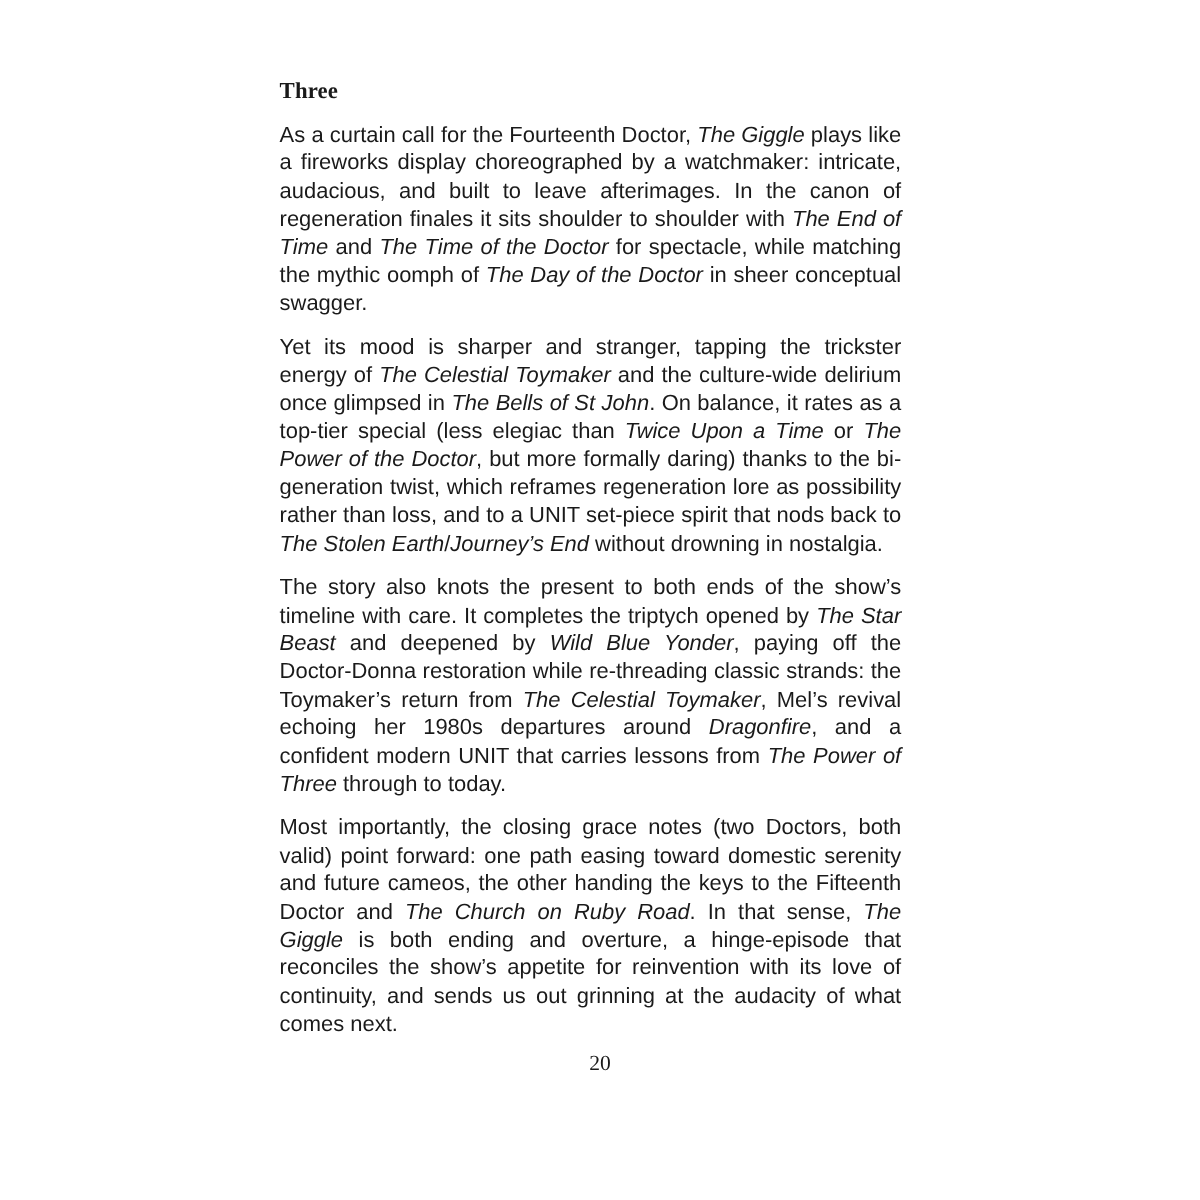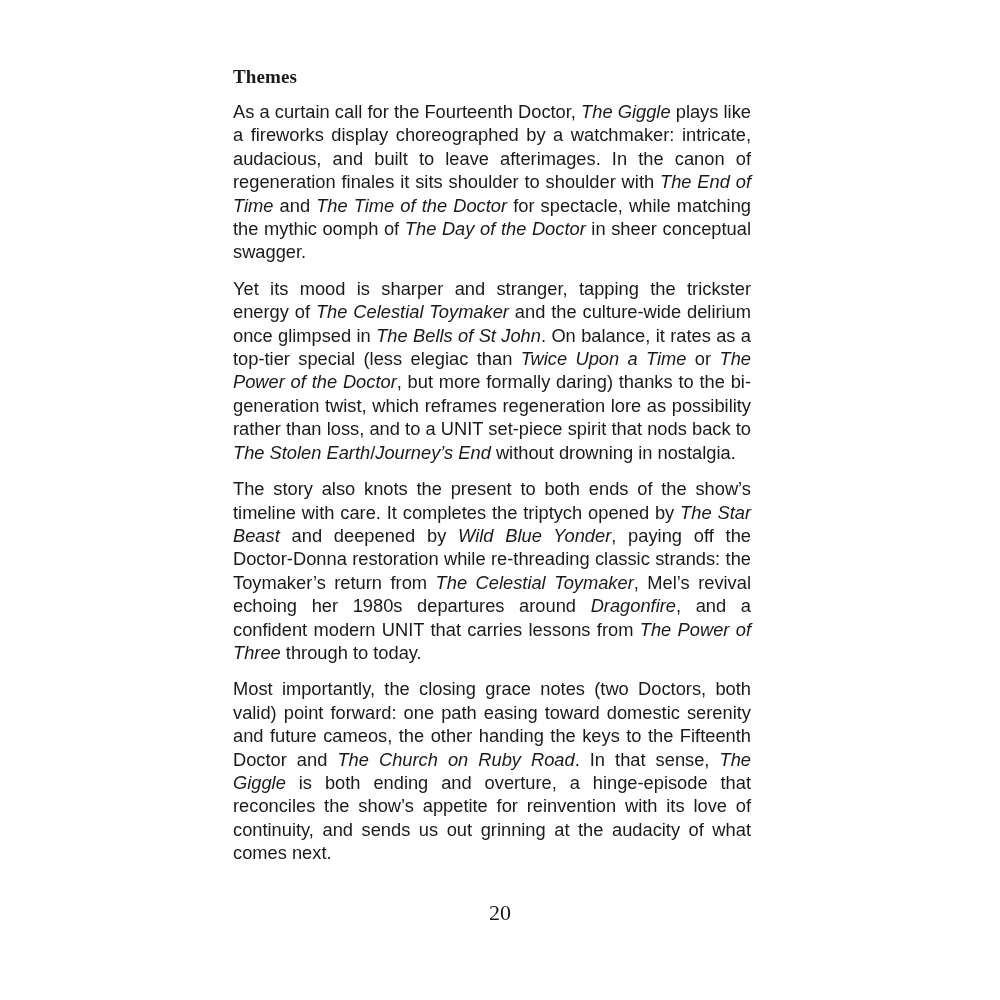--- a/index.html
+++ b/index.html
@@ -40,29 +40,28 @@
     .para em {
       font-style: italic;
     }
     .page-number {
       position: absolute;
       left: 0;
       width: 1000px;
       top: 876px;
       text-align: center;
       font-family: "Liberation Serif", "DejaVu Serif", serif;
-      font-size: 22px;
+      font-size: 18px;
       color: #1a1a1a;
-      margin-top: 24px;
     }
   </style>
 </head>
 <body>
 
 <div class="page">
-  <h2 class="heading">Themes</h2>
+  <h2 class="heading">Three</h2>
   <p class="para"><span>As a curtain call for the Fourteenth Doctor, </span><em>The Giggle</em><span> plays like a fireworks display choreographed by a watchmaker: intricate, audacious, and built to leave afterimages. In the canon of regeneration finales it sits shoulder to shoulder with </span><em>The End of Time</em><span> and </span><em>The Time of the Doctor</em><span> for spectacle, while matching the mythic oomph of </span><em>The Day of the Doctor</em><span> in sheer conceptual swagger.</span></p>
   <p class="para"><span>Yet its mood is sharper and stranger, tapping the trickster energy of </span><em>The Celestial Toymaker</em><span> and the culture-wide delirium once glimpsed in </span><em>The Bells of St John</em><span>. On balance, it rates as a top-tier special (less elegiac than </span><em>Twice Upon a Time</em><span> or </span><em>The Power of the Doctor</em><span>, but more formally daring) thanks to the bi-generation twist, which reframes regeneration lore as possibility rather than loss, and to a UNIT set-piece spirit that nods back to </span><em>The Stolen Earth</em><span>/</span><em>Journey’s End</em><span> without drowning in nostalgia.</span></p>
   <p class="para"><span>The story also knots the present to both ends of the show’s timeline with care. It completes the triptych opened by </span><em>The Star Beast</em><span> and deepened by </span><em>Wild Blue Yonder</em><span>, paying off the Doctor-Donna restoration while re-threading classic strands: the Toymaker’s return from </span><em>The Celestial Toymaker</em><span>, Mel’s revival echoing her 1980s departures around </span><em>Dragonfire</em><span>, and a confident modern UNIT that carries lessons from </span><em>The Power of Three</em><span> through to today.</span></p>
   <p class="para"><span>Most importantly, the closing grace notes (two Doctors, both valid) point forward: one path easing toward domestic serenity and future cameos, the other handing the keys to the Fifteenth Doctor and </span><em>The Church on Ruby Road</em><span>. In that sense, </span><em>The Giggle</em><span> is both ending and overture, a hinge-episode that reconciles the show’s appetite for reinvention with its love of continuity, and sends us out grinning at the audacity of what comes next.</span></p>
 </div>
 
 <div class="page-number">20</div>
 
 </body></html>

